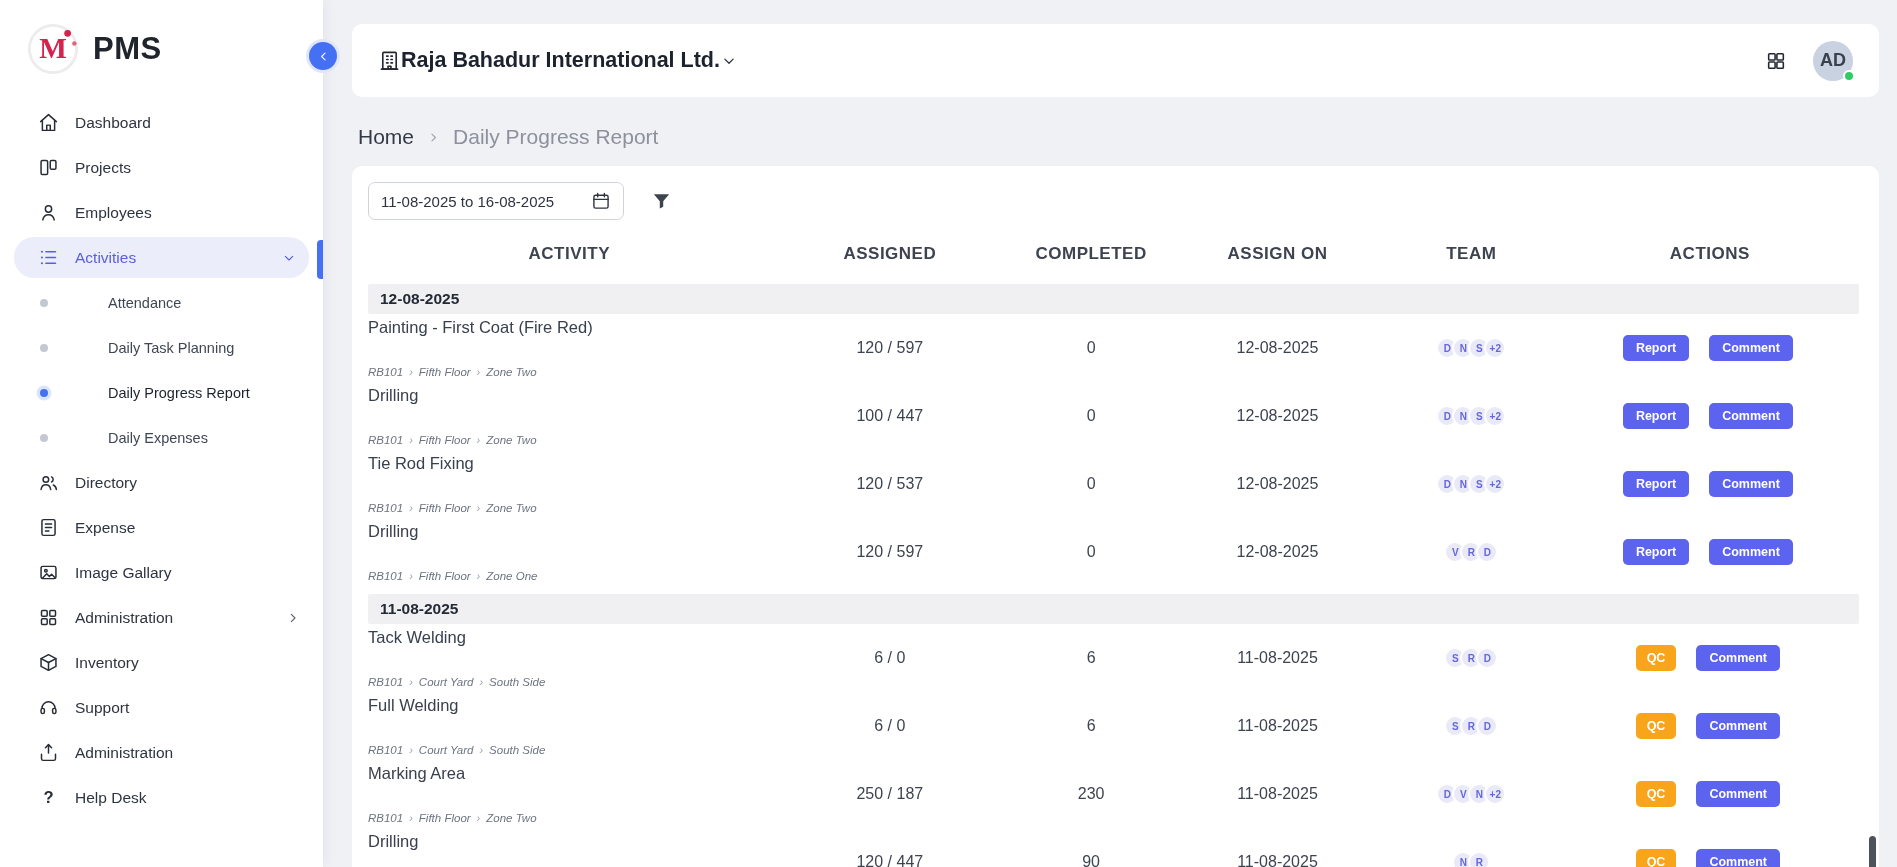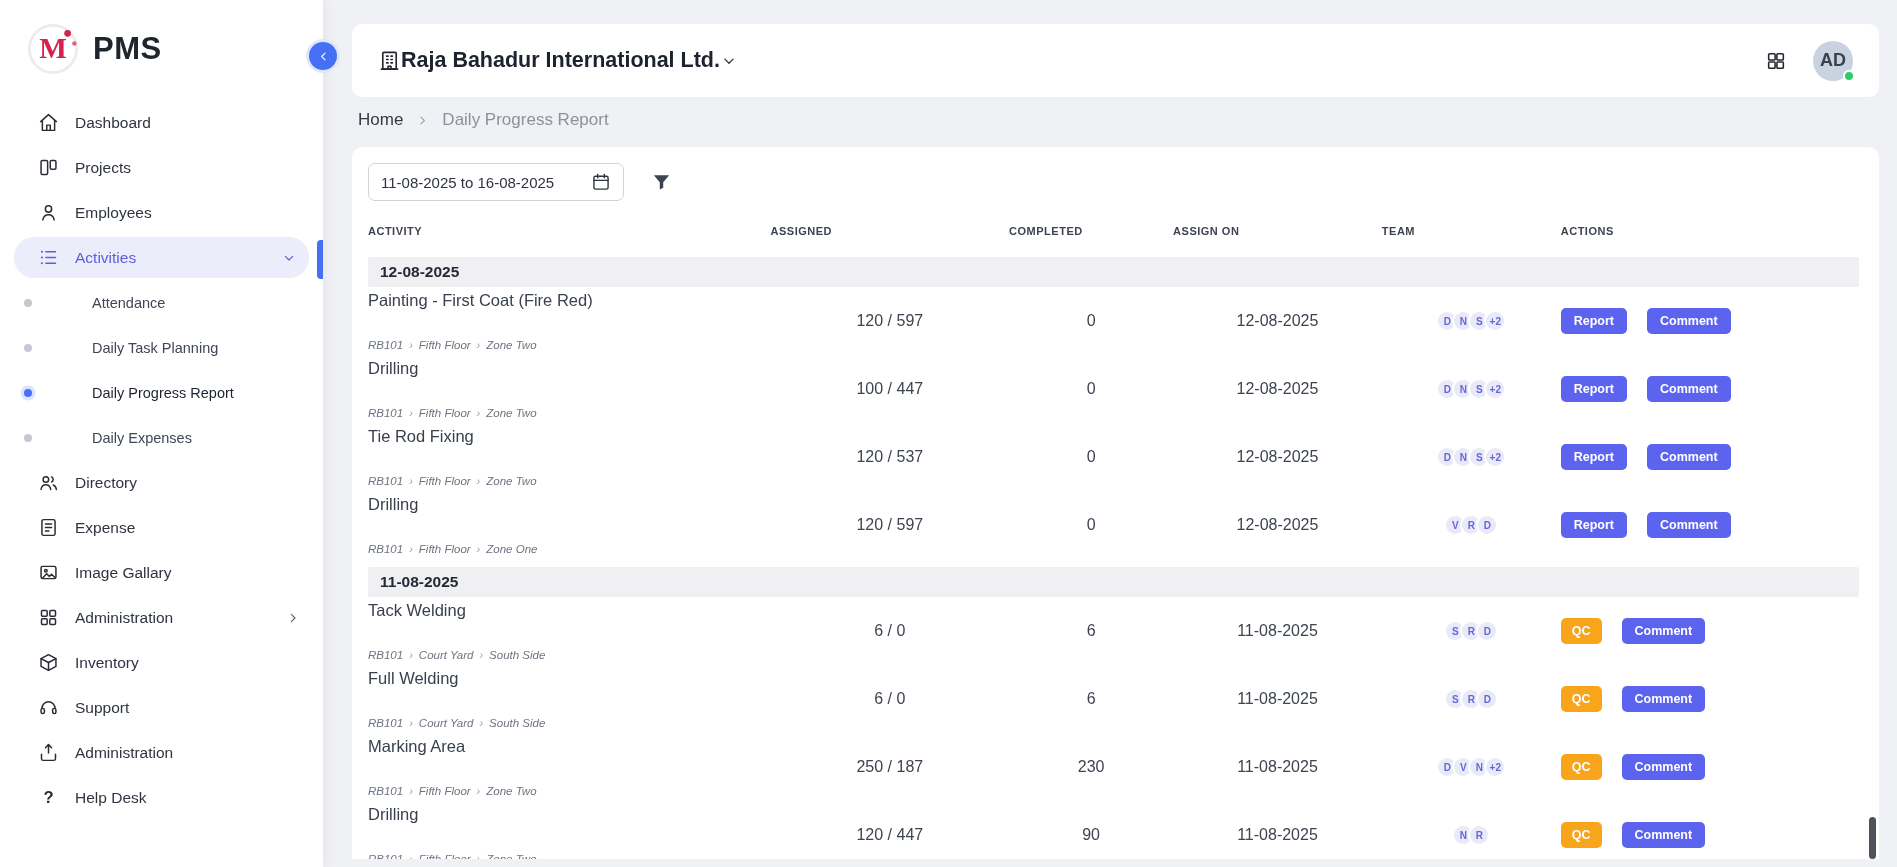--- a/index.html
+++ b/index.html
@@ -38,21 +38,21 @@
   .chev { margin-left:auto; width:16px; height:16px; color:#5b6270; display:inline-flex; }
   .nav-row.is-active .nav-item {
     background:#ecedfb; margin:2px 14px; height:41px; padding:0 12px 0 24px;
     border-radius:20px; color:#5b5fd9;
   }
   .nav-row.is-active .nav-icon, .nav-row.is-active .chev { color:#5b5fd9; }
   .active-indicator {
     position:absolute; right:0; top:3px; width:6px; height:39px;
     background:#4670f3; border-radius:4px 0 0 4px;
   }
-  .sub-item { display:flex; align-items:center; height:45px; padding-left:24px; cursor:pointer;text-align:right; }
+  .sub-item { display:flex; align-items:center; height:45px; padding-left:40px; cursor:pointer;text-align:right; }
   .dot { width:8px; height:8px; border-radius:50%; background:#c4c8d2; margin-right:60px; flex-shrink:0; }
   .dot-active { background:#4670f3; box-shadow:0 0 0 3.5px #dbe4fd; }
   .sub-label { font-size:14.5px; color:#3f4654; }
   .sub-item.active .sub-label { color:#1d2330; font-weight:500; }
 
   
   .main { flex:1; height:867px; padding:24px 18px 0 29px; min-width:0; }
   .topbar {
     height:73px; background:#fff; border-radius:10px;
     display:flex; align-items:center; padding:0 26px;
@@ -65,41 +65,41 @@
   .topbar-right { margin-left:auto; display:flex; align-items:center; gap:26px; }
   .avatar {
     position:relative; width:40px; height:40px; border-radius:50%;
     background:#c9d2e0; color:#39414f; font-size:18px; font-weight:700;
     display:flex; align-items:center; justify-content:center; cursor:pointer;
   }
   .status-dot {
     position:absolute; bottom:-1px; right:-2px; width:12px; height:12px;
     border-radius:50%; background:#2fcc66; border:2px solid #fff;
   }
-  .breadcrumb { display:flex; align-items:center; gap:12px; margin:13px 0 0 6px; font-size:17px; }
+  .breadcrumb { display:flex; align-items:center; gap:12px; margin:28px 0 0 6px; font-size:21px; }
   .bc-home { color:#333a47; cursor:pointer; }
   .bc-sep { width:15px; height:15px; color:#9aa1ac; }
   .bc-current { color:#8b919d; }
 
   .content-card {
     margin-top:17px; background:#fff; border-radius:10px 10px 0 0;
     height:712px; padding:16px 20px 0 16px; position:relative; overflow:hidden;
   }
   .toolbar { display:flex; align-items:center; }
   .date-range {
     display:flex; align-items:center; width:256px; height:38px;
     border:1px solid #cfd3da; border-radius:7px; padding:0 12px;
     font-size:15px; color:#2e3440; cursor:pointer; background:#fff;
   }
   .cal { width:20px; height:20px; margin-left:auto; color:#2e3440; }
   .filter-btn { margin-left:26px; border:none; background:none; cursor:pointer; display:inline-flex; }
   .filter-btn span { width:23px; height:23px; color:#3d4450; }
 
   .thead { display:flex; margin-top:24px; padding-bottom:12px; }
-  .th { font-size:11px; font-weight:700; color:#3d4450; letter-spacing:.5px; }
+  .th { font-size:17px; font-weight:700; color:#3d4450; letter-spacing:.5px; text-align:center; }
   .c-activity { width:27%; } .c-assigned { width:16%; } .c-completed { width:11%; }
   .c-assignon { width:14%; } .c-team { width:12%; } .c-actions { width:20%; }
 
   .group-row {
     height:30px; background:#f0f0f3; border-radius:2px; display:flex; align-items:center;
     padding:0 12px; font-size:15.5px; font-weight:700; color:#232a36; margin-top:8px;
   }
   .trow { display:flex; align-items:center; height:68px; }
   .cell { display:flex; align-items:center; justify-content:center; font-size:16px; color:#3d4450; }
   .cell.c-activity { flex-direction:column; align-items:flex-start; justify-content:center; padding-right:10px;gap:22px; }
@@ -107,21 +107,21 @@
   .act-path { margin-top:7px; display:flex; align-items:flex-start; font-size:11.5px; color:#6d7481;font-style:italic; }
   .psep { margin:0 6px; color:#9aa1ac; font-size:11px; }
 
   .chip {
     width:22px; height:22px; border-radius:50%; background:#e9e9f8; border:2px solid #fff;
     display:inline-flex; align-items:center; justify-content:center;
     font-size:10px; font-weight:700; color:#6468dd; margin-left:-6px; flex-shrink:0;
   }
   .chip:first-child { margin-left:0; }
 
-  .cell.c-actions { justify-content:flex-start; gap:20px; padding-right:4px; }
+  .cell.c-actions { justify-content:center; gap:20px; padding-right:4px; }
   .btn {
     border:none; border-radius:5px; color:#fff; font-size:12.5px; font-weight:600;
     padding:6px 13px; cursor:pointer; font-family:inherit;
   }
   .btn.indigo { background:#5c63ee; }
   .btn.orange { background:#f9a51b; padding:6px 11px; }
 
   .scroll-thumb {
     position:absolute; right:3px; bottom:0; width:7px; height:42px;
     background:#4d525b; border-radius:4px; cursor:pointer;

